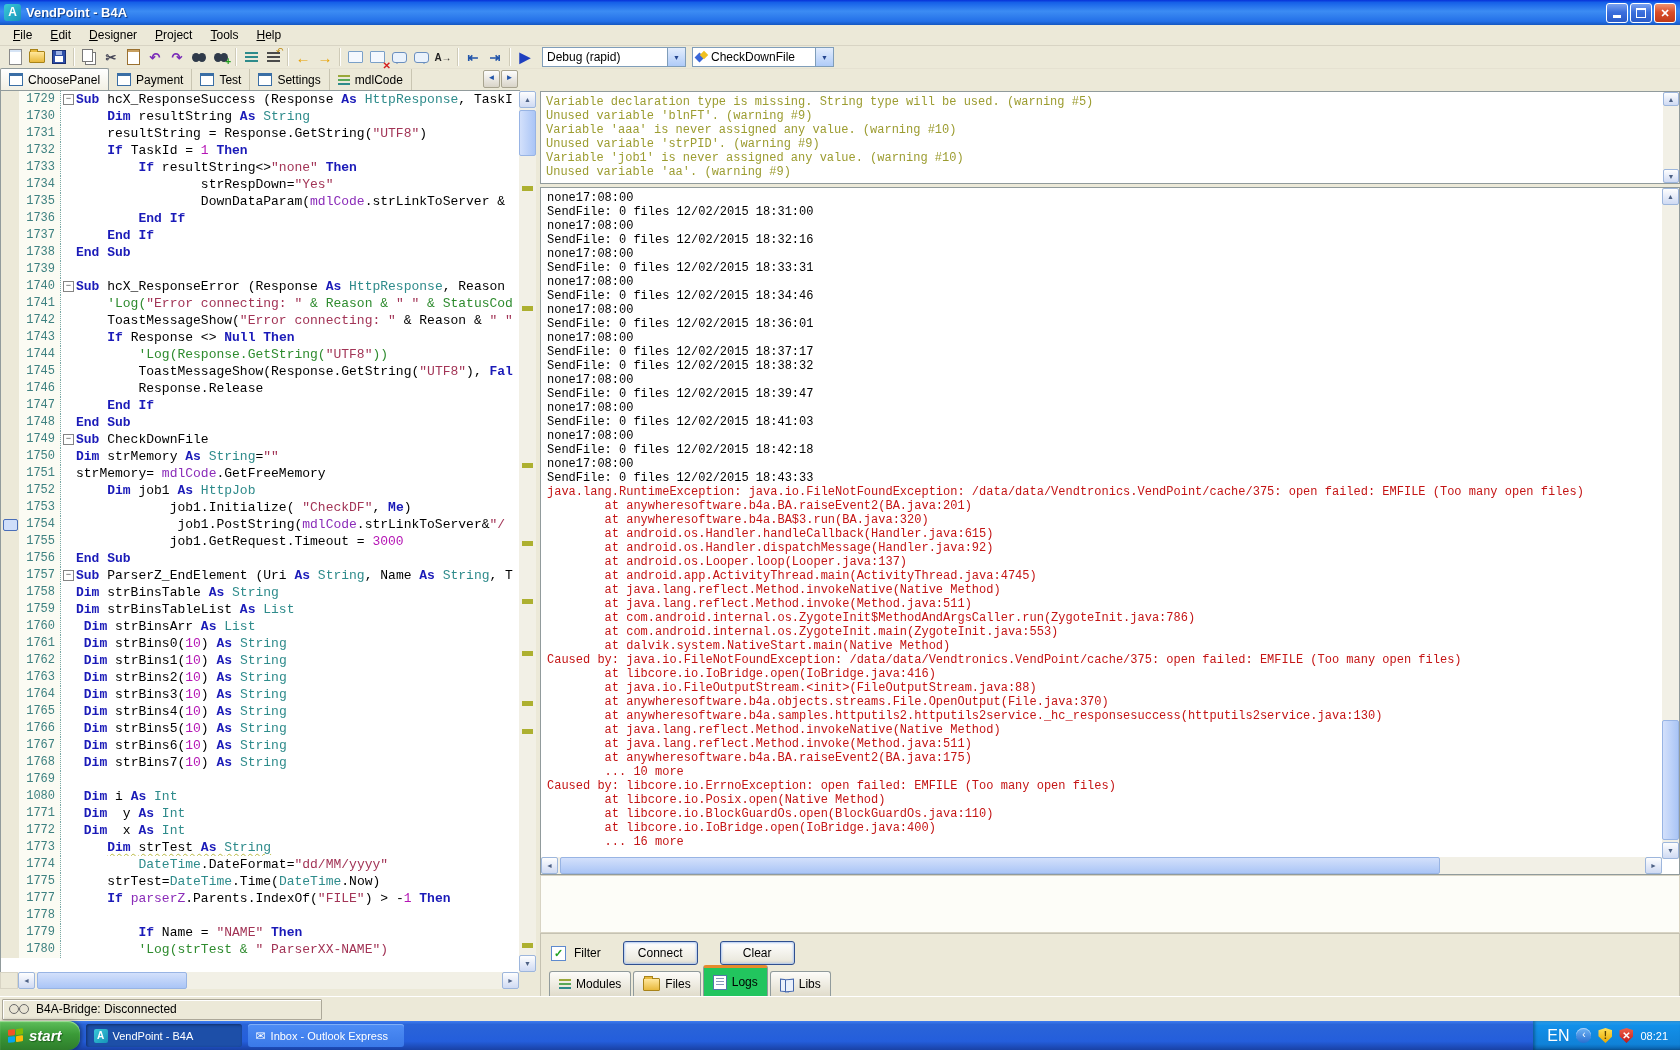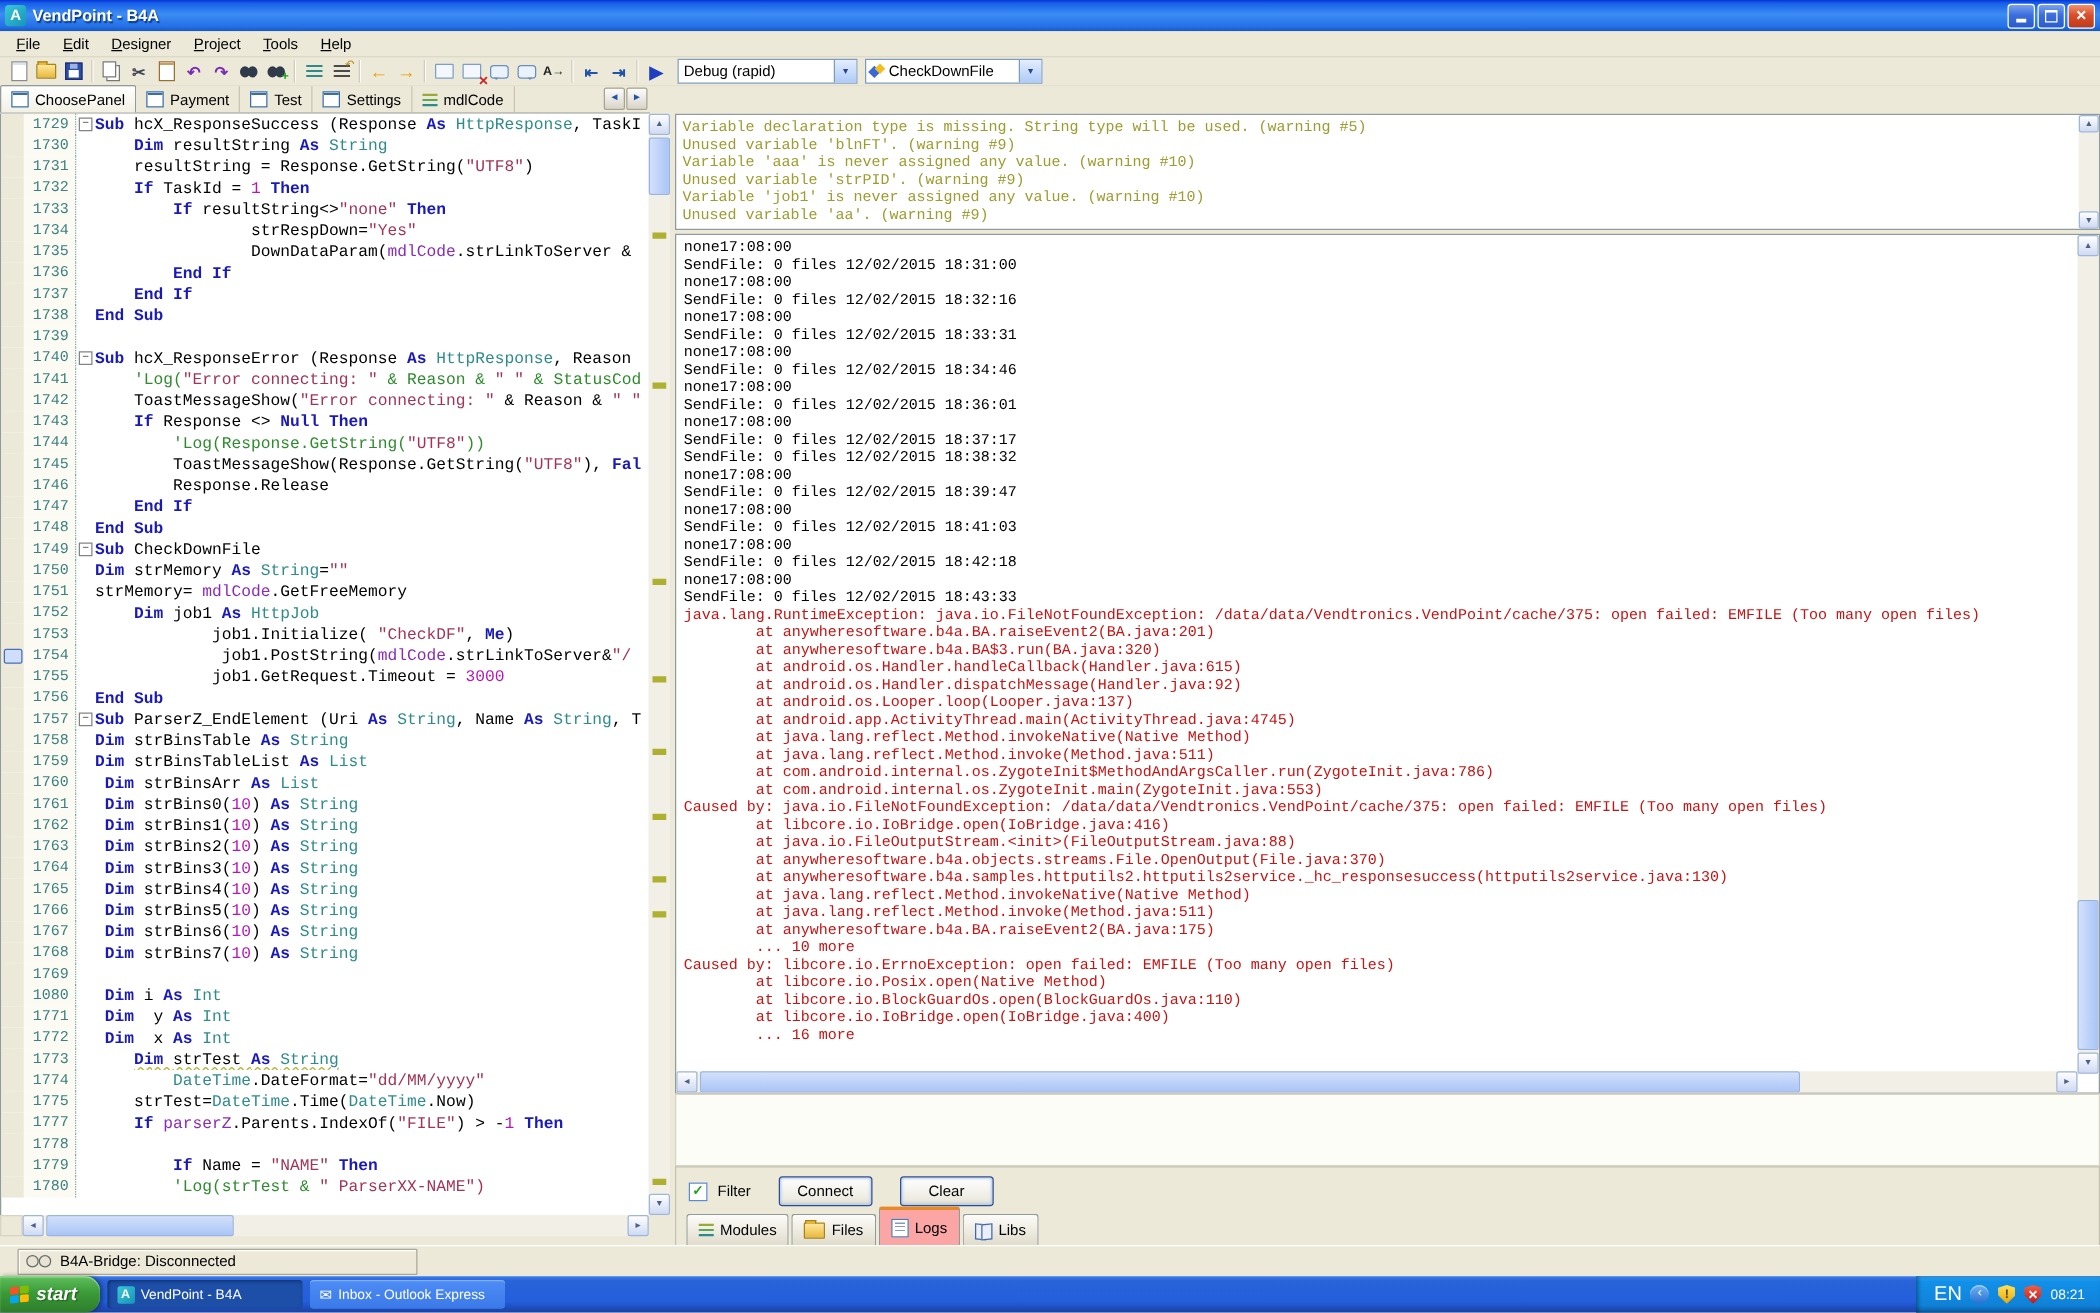--- a/index.html
+++ b/index.html
@@ -143,35 +143,35 @@
   .checkbox{width:13px;height:13px;background:#fff;border:1px solid #5E8ACE;display:flex;align-items:center;
     justify-content:center;color:#21A121;font-size:11px;font-weight:bold;line-height:11px;}
   .chk-label{font-size:12px;}
   .xp-btn{min-width:75px;height:24px;border:1px solid #2F4F8F;border-radius:3px;
     background:linear-gradient(180deg,#FFFFFF,#ECEAE0 80%,#DDD9C8);font-size:12px;
     display:flex;align-items:center;justify-content:center;box-shadow:inset 0 0 2px 1px #AFC8F0;padding:0 10px;}
   .btab-row{position:absolute;left:8px;bottom:0;display:flex;align-items:flex-end;gap:2px;}
   .btab{height:24px;display:flex;align-items:center;padding:0 9px;font-size:12px;
     background:linear-gradient(180deg,#FDFCF9,#E0DCCB);border:1px solid #919B9C;border-bottom:none;
     border-radius:3px 3px 0 0;white-space:nowrap;}
-  .btab.active{background:#fca5a5;height:28px;border-top:3px solid #E68B2C;padding-top:0;}
+  .btab.active{background:#22c55e;height:28px;border-top:3px solid #E68B2C;padding-top:0;}
   .ic-lfolder{width:15px;height:11px;background:linear-gradient(#FFE79C,#E8B93C);border:1px solid #A88318;border-radius:1px;margin-right:5px;position:relative;}
   .ic-lfolder::before{content:"";position:absolute;left:0;top:-3px;width:7px;height:2px;background:#E8B93C;border:1px solid #A88318;border-bottom:none;}
   .ic-logs{width:12px;height:13px;background:#fff;border:1px solid #5577AA;margin-right:5px;
     box-shadow:inset 0 -9px 0 -3px transparent;position:relative;}
   .ic-logs::before{content:"";position:absolute;left:2px;top:2px;right:2px;height:9px;
     background:repeating-linear-gradient(180deg,#8899BB 0 1px,transparent 1px 3px);}
   .ic-book{width:14px;height:11px;margin-right:5px;position:relative;}
   .ic-book::before,.ic-book::after{content:"";position:absolute;top:0;width:7px;height:11px;background:#EAF0FB;border:1px solid #4466AA;}
   .ic-book::before{left:0;transform:skewY(6deg);} .ic-book::after{right:0;transform:skewY(-6deg);}
 
   
   .statusbar{position:absolute;left:0;top:996px;width:1680px;height:25px;background:#ECE9D8;
     border-top:1px solid #fff;box-sizing:border-box;display:flex;align-items:center;}
-  .status-cell{margin-left:14px;width:320px;height:21px;border:1px solid #ACA899;border-radius:1px;
+  .status-cell{margin-left:2px;width:320px;height:21px;border:1px solid #ACA899;border-radius:1px;
     box-shadow:inset 1px 1px 0 #FFFFFF;display:flex;align-items:center;padding:0 6px;gap:7px;box-sizing:border-box;}
   .ic-bridge{width:20px;height:10px;position:relative;}
   .ic-bridge::before,.ic-bridge::after{content:"";position:absolute;top:0;width:8px;height:8px;border:1px solid #6A6A6A;border-radius:50%;background:#E8E4D4;}
   .ic-bridge::before{left:0;} .ic-bridge::after{right:0;}
   .status-text{font-size:12px;color:#000;}
 
   
   .taskbar{position:absolute;left:0;top:1021px;width:1680px;height:29px;
     background:linear-gradient(180deg,#3E7DF0 0%,#2A64D8 12%,#245EDC 70%,#1941A5 100%);display:flex;align-items:center;}
   .startbtn{height:29px;padding:0 18px 0 8px;border-radius:0 12px 12px 0;display:flex;align-items:center;gap:5px;
@@ -453,20 +453,21 @@
             <div class="lline r">        at anywheresoftware.b4a.BA.raiseEvent2(BA.java:201)</div>
             <div class="lline r">        at anywheresoftware.b4a.BA$3.run(BA.java:320)</div>
             <div class="lline r">        at android.os.Handler.handleCallback(Handler.java:615)</div>
             <div class="lline r">        at android.os.Handler.dispatchMessage(Handler.java:92)</div>
             <div class="lline r">        at android.os.Looper.loop(Looper.java:137)</div>
             <div class="lline r">        at android.app.ActivityThread.main(ActivityThread.java:4745)</div>
             <div class="lline r">        at java.lang.reflect.Method.invokeNative(Native Method)</div>
             <div class="lline r">        at java.lang.reflect.Method.invoke(Method.java:511)</div>
             <div class="lline r">        at com.android.internal.os.ZygoteInit$MethodAndArgsCaller.run(ZygoteInit.java:786)</div>
             <div class="lline r">        at com.android.internal.os.ZygoteInit.main(ZygoteInit.java:553)</div>
+            <div class="lline r">        at dalvik.system.NativeStart.main(Native Method)</div>
             <div class="lline r">Caused by: java.io.FileNotFoundException: /data/data/Vendtronics.VendPoint/cache/375: open failed: EMFILE (Too many open files)</div>
             <div class="lline r">        at libcore.io.IoBridge.open(IoBridge.java:416)</div>
             <div class="lline r">        at java.io.FileOutputStream.&lt;init&gt;(FileOutputStream.java:88)</div>
             <div class="lline r">        at anywheresoftware.b4a.objects.streams.File.OpenOutput(File.java:370)</div>
             <div class="lline r">        at anywheresoftware.b4a.samples.httputils2.httputils2service._hc_responsesuccess(httputils2service.java:130)</div>
             <div class="lline r">        at java.lang.reflect.Method.invokeNative(Native Method)</div>
             <div class="lline r">        at java.lang.reflect.Method.invoke(Method.java:511)</div>
             <div class="lline r">        at anywheresoftware.b4a.BA.raiseEvent2(BA.java:175)</div>
             <div class="lline r">        ... 10 more</div>
             <div class="lline r">Caused by: libcore.io.ErrnoException: open failed: EMFILE (Too many open files)</div>

